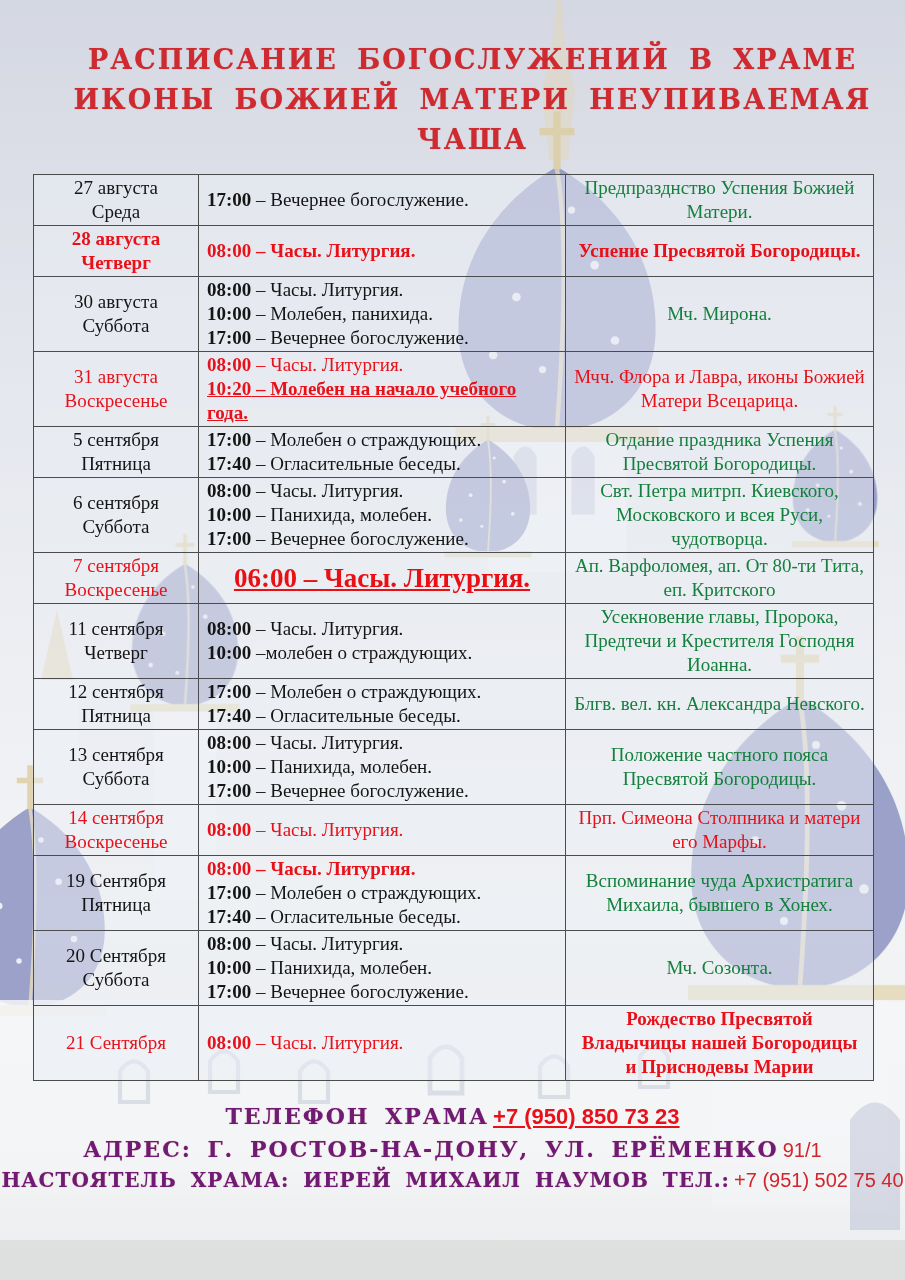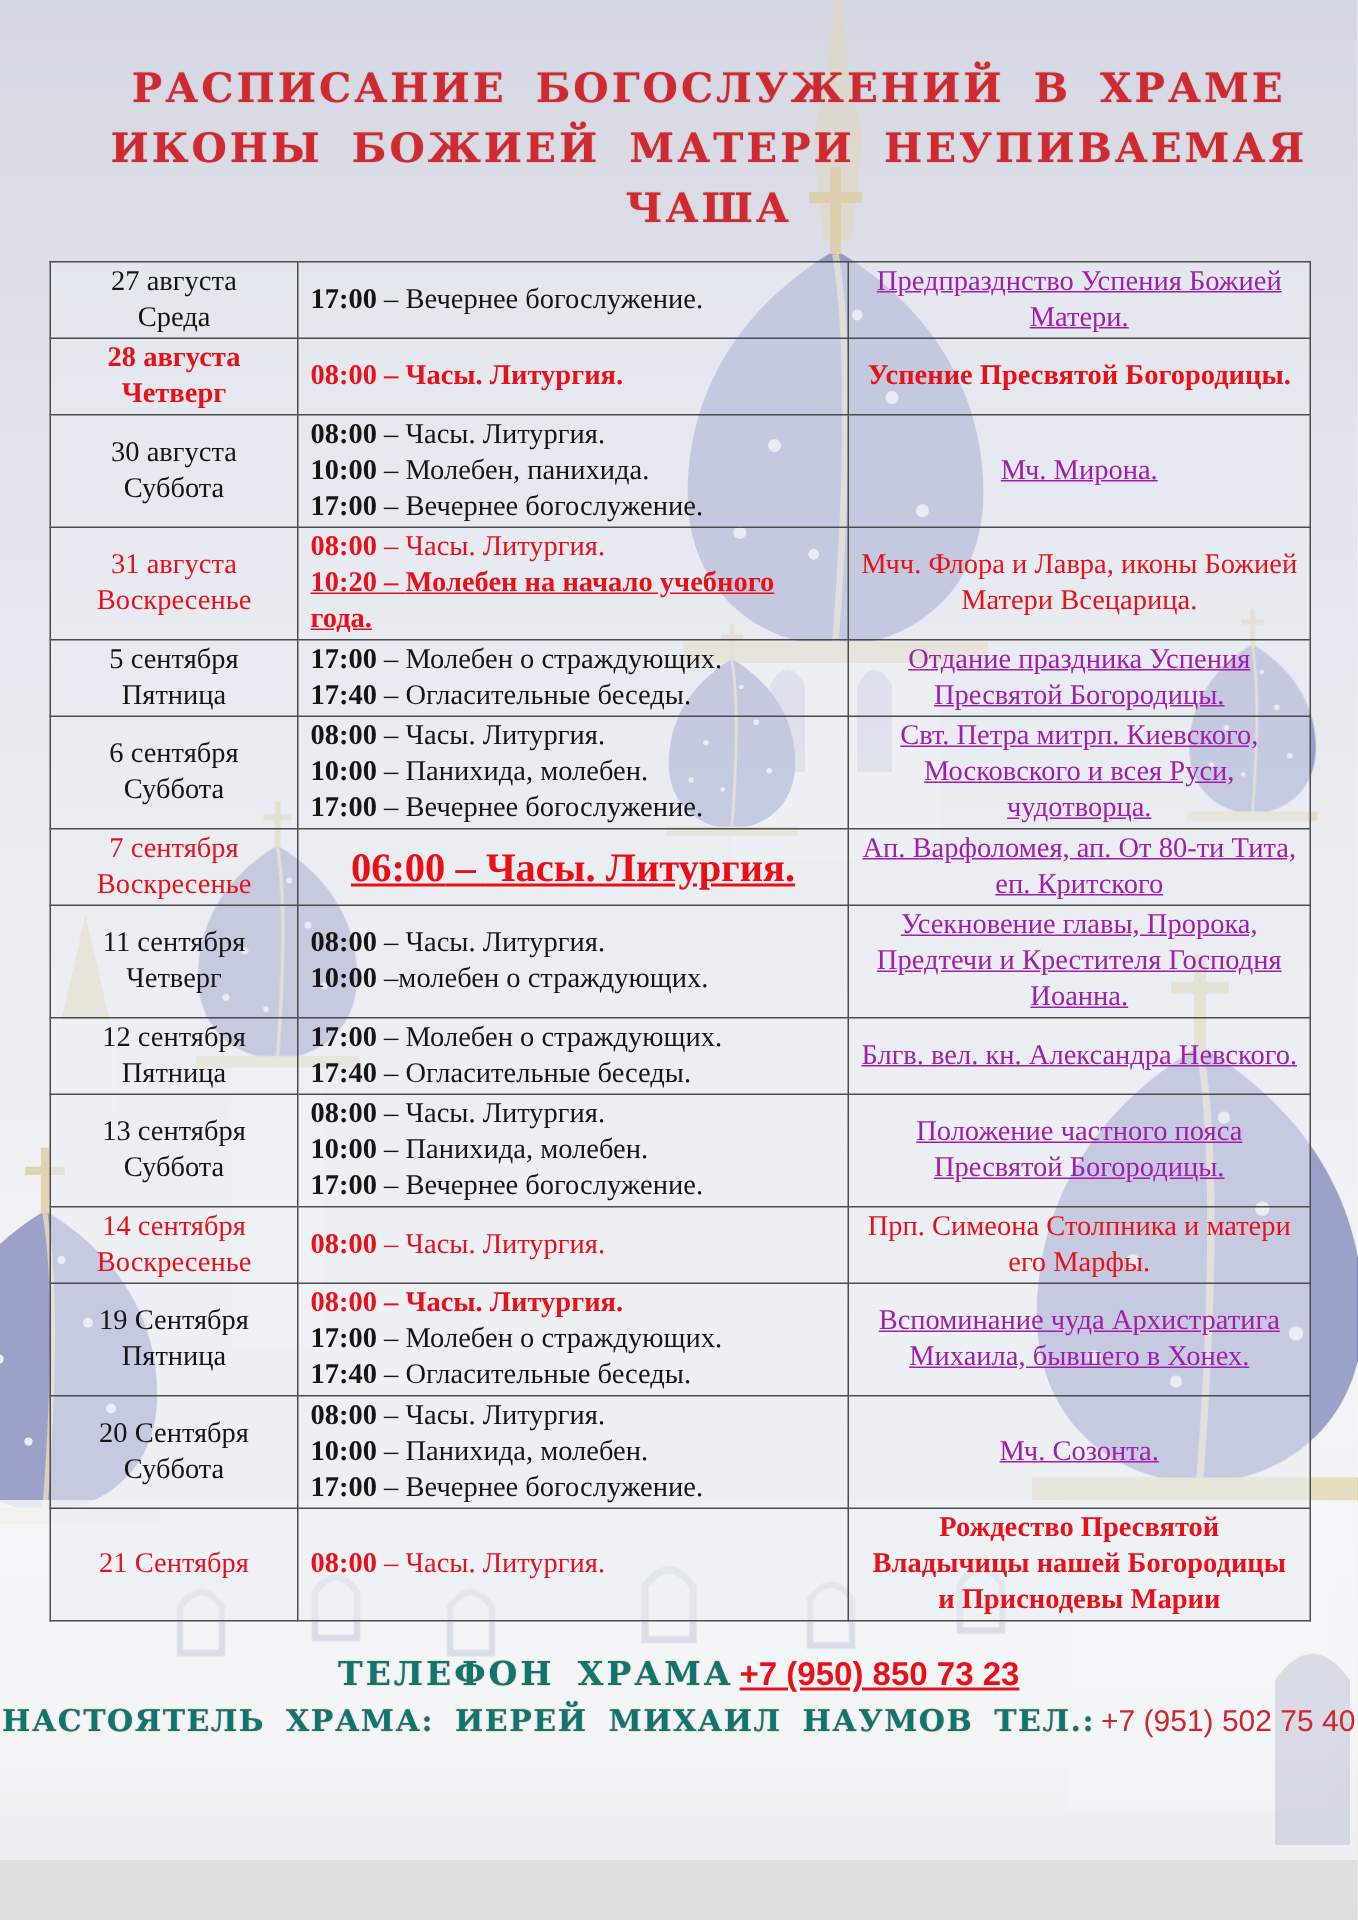--- a/index.html
+++ b/index.html
@@ -40,29 +40,29 @@
 
   .svc .tm{font-weight:bold;}
   .svc-blk{color:#151515;}
   .svc-red{color:#e8111a;}
   .svc-red-bold{color:#e8111a;font-weight:bold;}
   .svc-red-ul{color:#e8111a;font-weight:bold;text-decoration:underline;}
   .svc-big{
     color:#ea0f14;font-weight:bold;text-decoration:underline;
     font-size:27px;line-height:40px;text-align:center;
   }
-  .f-blk{color:#a21caf;text-decoration:underline;}
+  .f-blk{color:#15803d;}
   .f-red{color:#e8111a;}
   .f-red-bold{color:#e8111a;font-weight:bold;}
 
   
   .footer{margin-top:22px;text-align:center;}
   .f-line{margin:6px 0;}
   .chs{
-    font-family:"DejaVu Serif", serif;font-weight:bold;color:#0f766e;
+    font-family:"DejaVu Serif", serif;font-weight:bold;color:#701a75;
     font-size:22px;letter-spacing:2px;word-spacing:6px;
     text-shadow:0 0 1px rgba(150,20,20,.45);
   }
   .chs.sm{font-size:20px;letter-spacing:1px;}
   .phone-big{
     font-family:"Liberation Sans", sans-serif;font-weight:bold;
     font-size:22px;color:#e8111a;text-decoration:underline;letter-spacing:0px;
   }
   .num{
     font-family:"Liberation Sans", sans-serif;
@@ -314,18 +314,22 @@
         </tr>
       </tbody>
   </table>
 
   <div class="footer">
     <div class="f-line">
       <span class="chs">ТЕЛЕФОН ХРАМА</span>
       <span class="phone-big">+7 (950) 850 73 23</span>
     </div>
     <div class="f-line">
+      <span class="chs">АДРЕС: Г. РОСТОВ-НА-ДОНУ, УЛ. ЕРЁМЕНКО</span>
+      <span class="num">91/1</span>
+    </div>
+    <div class="f-line">
       <span class="chs sm">НАСТОЯТЕЛЬ ХРАМА: ИЕРЕЙ МИХАИЛ НАУМОВ ТЕЛ.:</span>
       <span class="num">+7 (951) 502 75 40</span>
     </div>
   </div>
 
 </div>
 
 </body></html>

